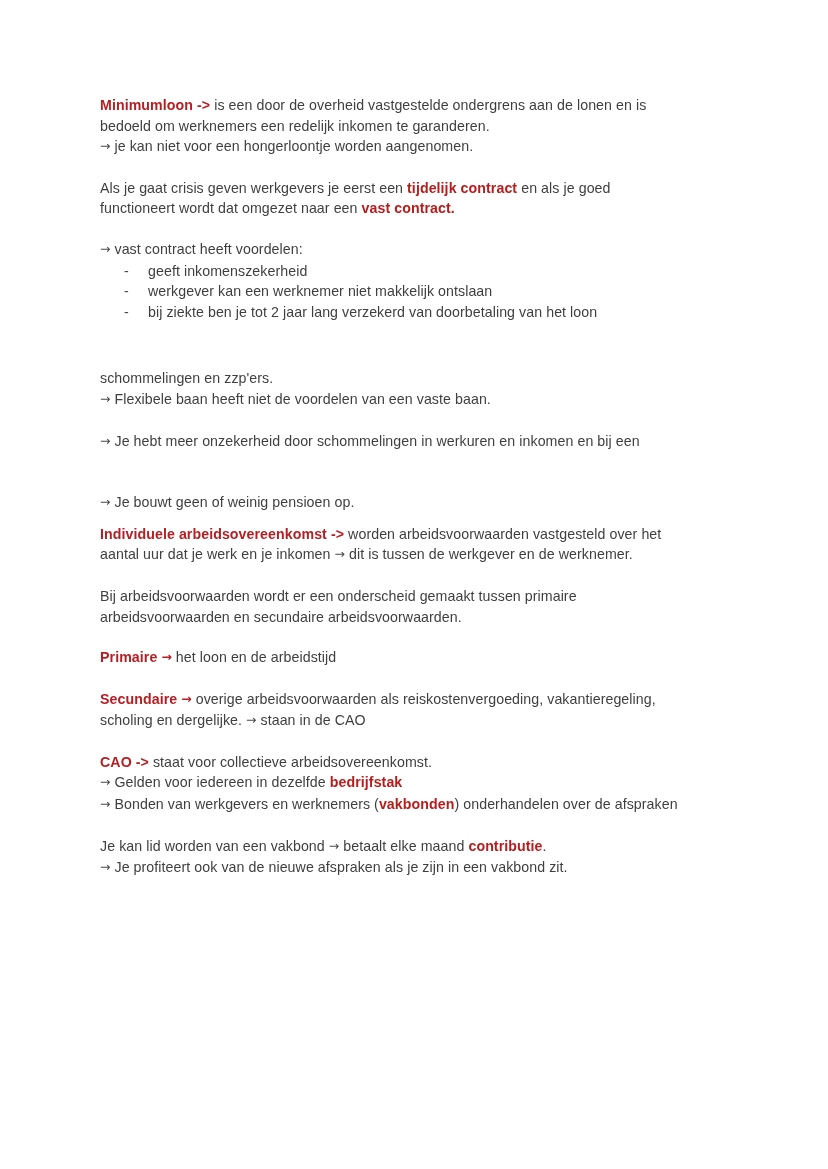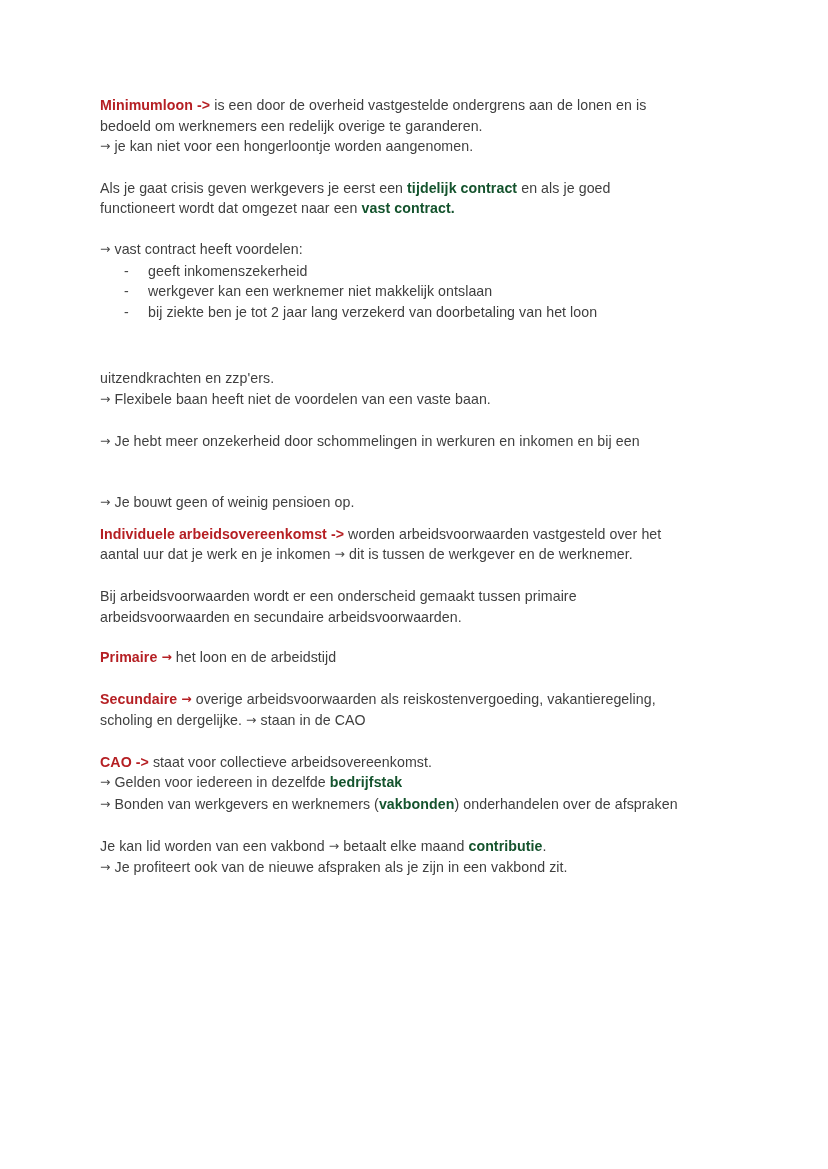--- a/index.html
+++ b/index.html
@@ -46,21 +46,21 @@
   .gap-md { height: 20px; }
   .gap-lg { height: 46px; }
 
   .term {
     color: #b51f23;
     font-weight: bold;
   }
 
   .strong {
     font-weight: bold;
-    color: #14532d;
+    color: #b91c1c;
   }
 
   .arrow {
     font-family: "DejaVu Sans", sans-serif;
     font-size: 12.4px;
     color: #4a4a4a;
     display: inline-block;
     transform: translateY(-1px);
   }
   .arrow-red {
@@ -92,21 +92,21 @@
   }
 </style>
 </head>
 <body>
 
 <div class="page">
   <div class="doc">
 
     <div class="block tight">
       <p class="line"><span class="term">Minimumloon -&gt;</span> <span>is een door de overheid vastgestelde ondergrens aan de lonen en is</span></p>
-      <p class="line"><span>bedoeld om werknemers een redelijk overige te garanderen.</span></p>
+      <p class="line"><span>bedoeld om werknemers een redelijk inkomen te garanderen.</span></p>
       <p class="line"><span class="arrow">→</span> <span>je kan niet voor een hongerloontje worden aangenomen.</span></p>
     </div>
 
     <div class="gap-md"></div>
 
     <div class="block tight">
       <p class="line"><span>Als je gaat crisis geven werkgevers je eerst een </span><span class="strong">tijdelijk contract</span><span> en als je goed</span></p>
       <p class="line"><span>functioneert wordt dat omgezet naar een </span><span class="strong">vast contract.</span></p>
     </div>
 
@@ -117,21 +117,21 @@
       <ul class="dashlist">
         <li><span class="dash">-</span><span>geeft inkomenszekerheid</span></li>
         <li><span class="dash">-</span><span>werkgever kan een werknemer niet makkelijk ontslaan</span></li>
         <li><span class="dash">-</span><span>bij ziekte ben je tot 2 jaar lang verzekerd van doorbetaling van het loon</span></li>
       </ul>
     </div>
 
     <div class="gap-lg"></div>
 
     <div class="block tight">
-      <p class="line"><span>uitzendkrachten en zzp'ers.</span></p>
+      <p class="line"><span>schommelingen en zzp'ers.</span></p>
       <p class="line"><span class="arrow">→</span> <span>Flexibele baan heeft niet de voordelen van een vaste baan.</span></p>
     </div>
 
     <div class="gap-md"></div>
 
     <div class="block tight">
       <p class="line"><span class="arrow">→</span> <span>Je hebt meer onzekerheid door schommelingen in werkuren en inkomen en bij een</span></p>
     </div>
 
     <div class="gap-md"></div>

